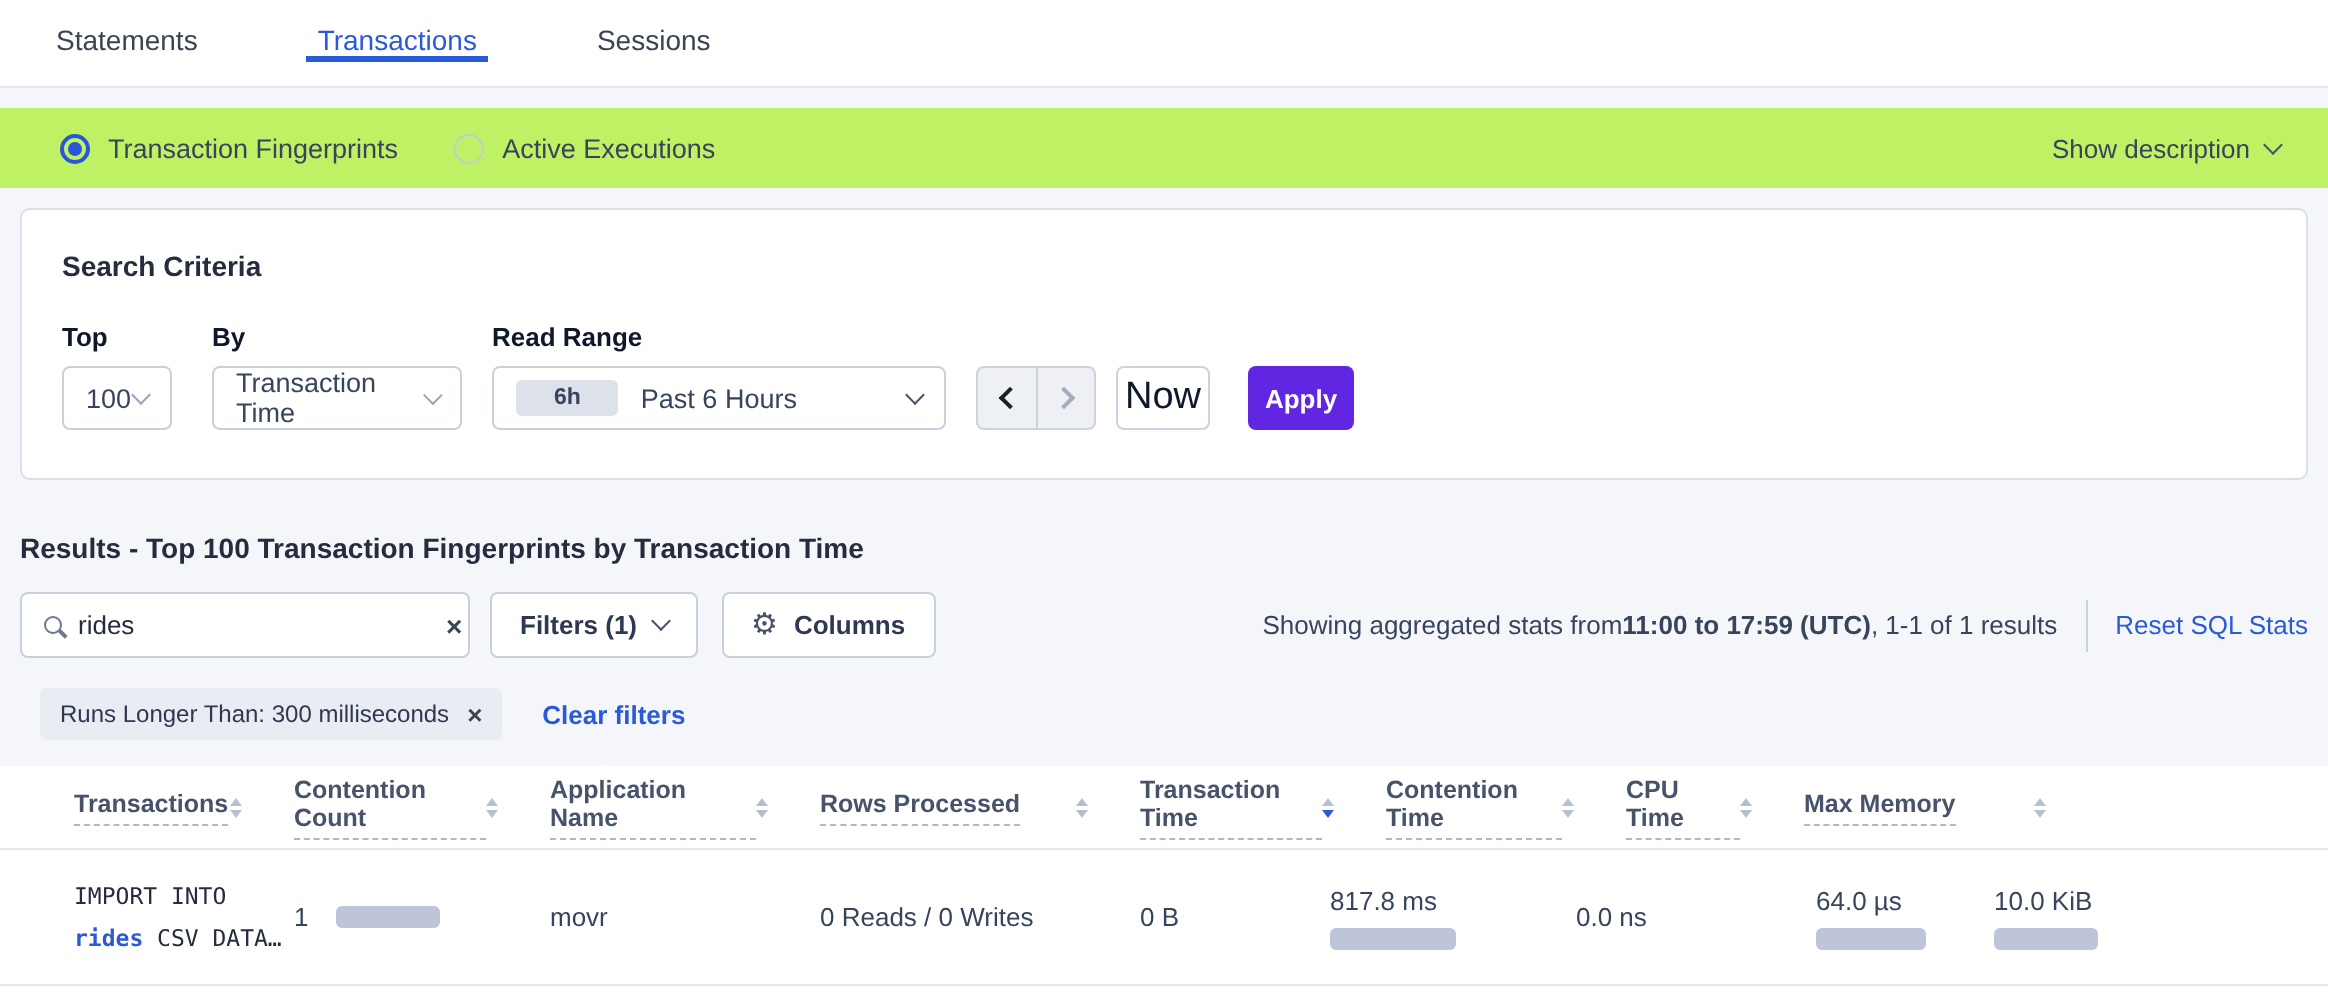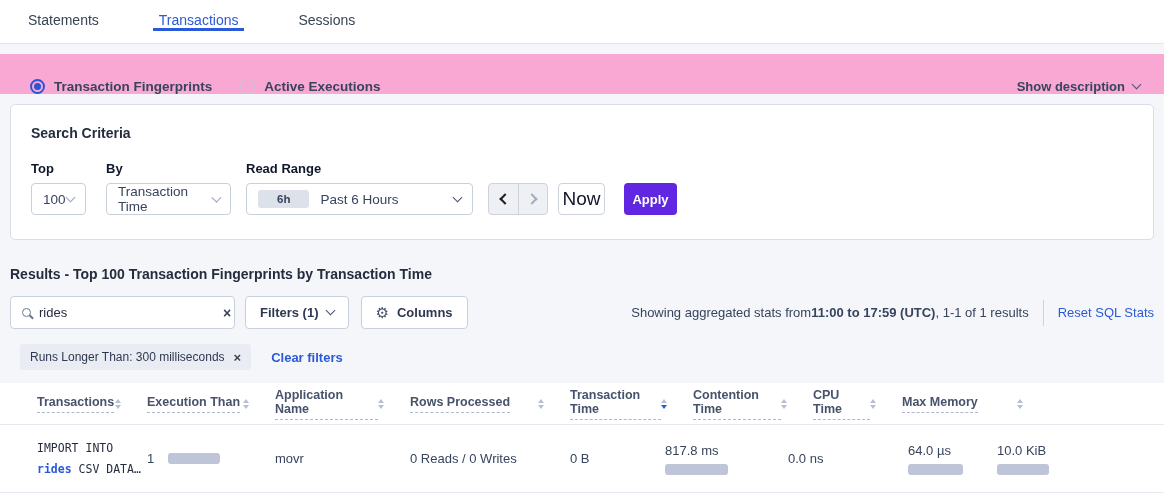--- a/index.html
+++ b/index.html
@@ -9,22 +9,22 @@
     font-size:13px; color:#37445c;
     background:#f4f6f9;
   }
   
   .tabbar { background:#fff; height:44px; border-bottom:1px solid #e2e7ee;
             display:flex; align-items:center; padding-left:22px; }
   .tab { display:flex; align-items:center; padding:0 6px; margin-right:48px;
          font-size:14px; color:#394455; cursor:pointer; border-bottom:3px solid transparent; }
   .tab.active { color:#2a5ad8; border-bottom-color:#2a5ad8; }
   
-  .radio-row { background:#f9a8d4; margin-top:10px; height:40px; display:flex;
-               align-items:flex-end; padding:0 24px 0 30px;font-weight:bold; }
+  .radio-row { background:#bef264; margin-top:10px; height:40px; display:flex;
+               align-items:center; padding:0 24px 0 30px; }
   .radio-opt { display:flex; align-items:center; margin-right:28px; cursor:pointer; }
   .radio { width:15px; height:15px; border-radius:50%; position:relative; display:inline-block; }
   .radio.sel { border:2px solid #2956d8; }
   .radio.sel::after { content:''; position:absolute; inset:2px; background:#2956d8; border-radius:50%; }
   .radio.unsel { border:1.5px solid #c3cad6; }
   .radio-label { margin-left:9px; font-size:13.5px; }
   .show-desc { margin-left:auto; display:flex; align-items:center; gap:8px; cursor:pointer; }
   
   .chev { width:7px; height:7px; border-right:1.7px solid #47536b; border-bottom:1.7px solid #47536b;
           display:inline-block; transform:rotate(45deg); margin-top:-4px; }
@@ -212,21 +212,21 @@
 <div class="table-section">
   <div class="thead">
     <div class="th c1">
       <span class="lbl">Transactions</span>
       <span class="sorter">
           <i class="up"></i>
           <i class="down"></i>
         </span>
     </div>
     <div class="th c2">
-      <span class="lbl">Execution Than</span>
+      <span class="lbl">Contention Count</span>
       <span class="sorter">
           <i class="up"></i>
           <i class="down"></i>
         </span>
     </div>
     <div class="th c3">
       <span class="lbl">Application Name</span>
       <span class="sorter">
           <i class="up"></i>
           <i class="down"></i>

